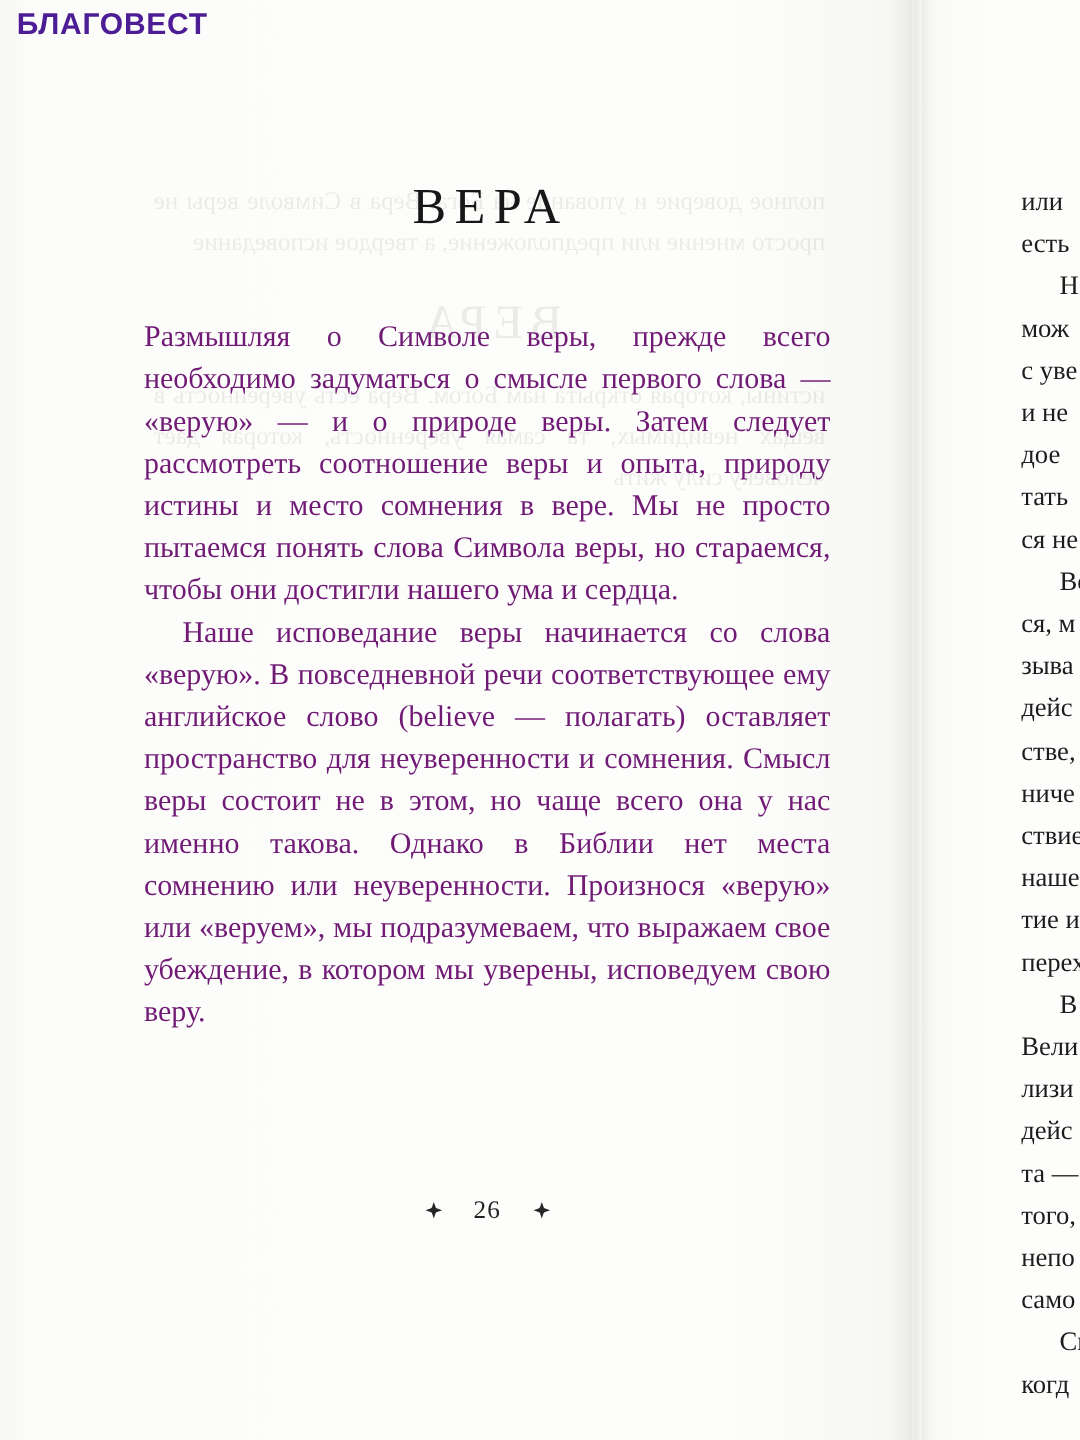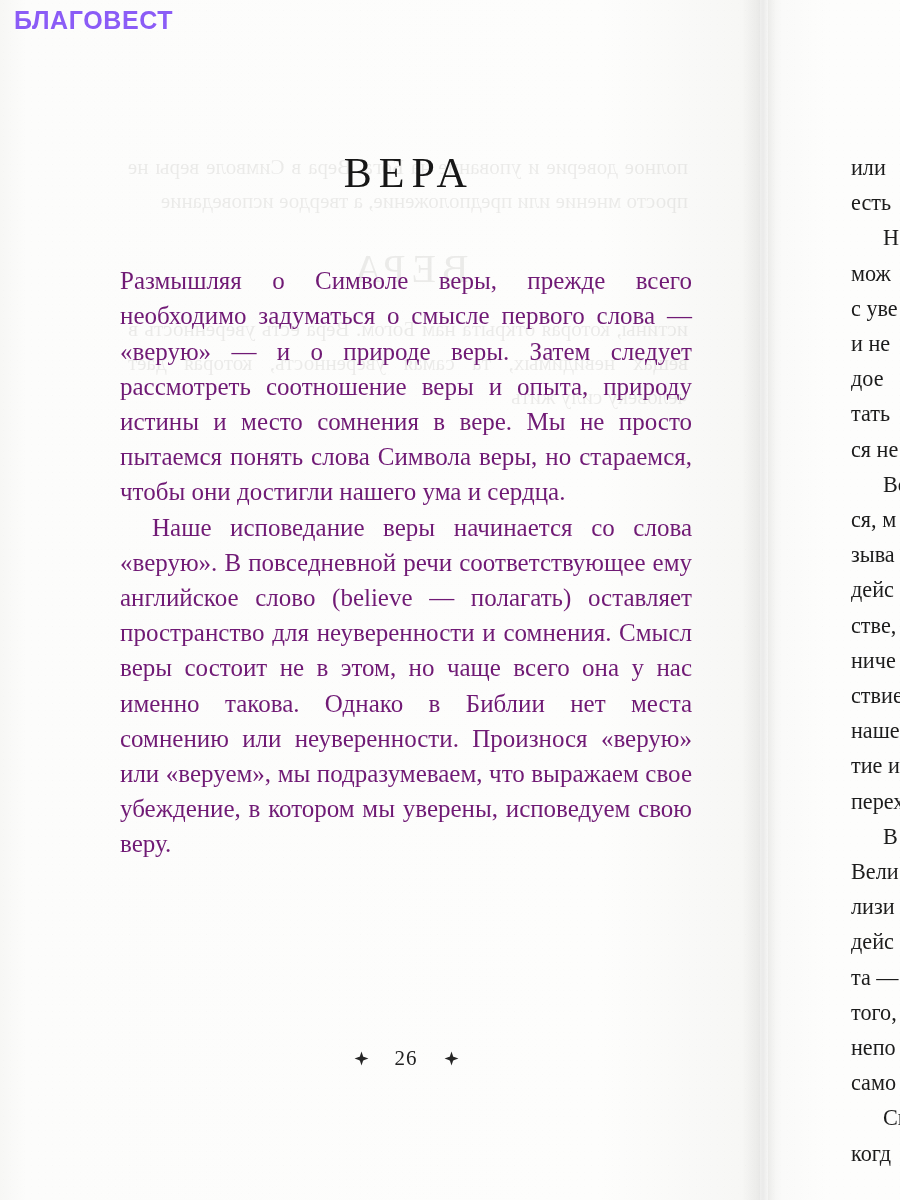--- a/index.html
+++ b/index.html
@@ -68,21 +68,21 @@
 
   
   #watermark {
     position: absolute;
     left: 14px;
     top: 6px;
     font-family: "Liberation Sans", "DejaVu Sans", sans-serif;
     font-weight: 700;
     font-size: 25px;
     letter-spacing: 0.6px;
-    color: #8b5cf6;
+    color: #4c1d95;
     text-shadow: 0 1px 0 rgba(255,255,255,.85);
     z-index: 40;
     user-select: none;
   }
 
   
   #left-textblock {
     position: absolute;
     left: 120px;
     top: 148px;
@@ -113,21 +113,21 @@
     color: #701a75;
     hyphens: manual;
   }
   .para.first { text-indent: 0; }
 
   
   #page-footer {
     position: absolute;
     left: 120px;
     width: 572px;
-    top: 1046px;
+    top: 996px;
     display: flex;
     align-items: center;
     justify-content: center;
     gap: 26px;
     z-index: 20;
   }
   #page-footer .orn {
     display: inline-block;
     width: 15px;
     height: 15px;

